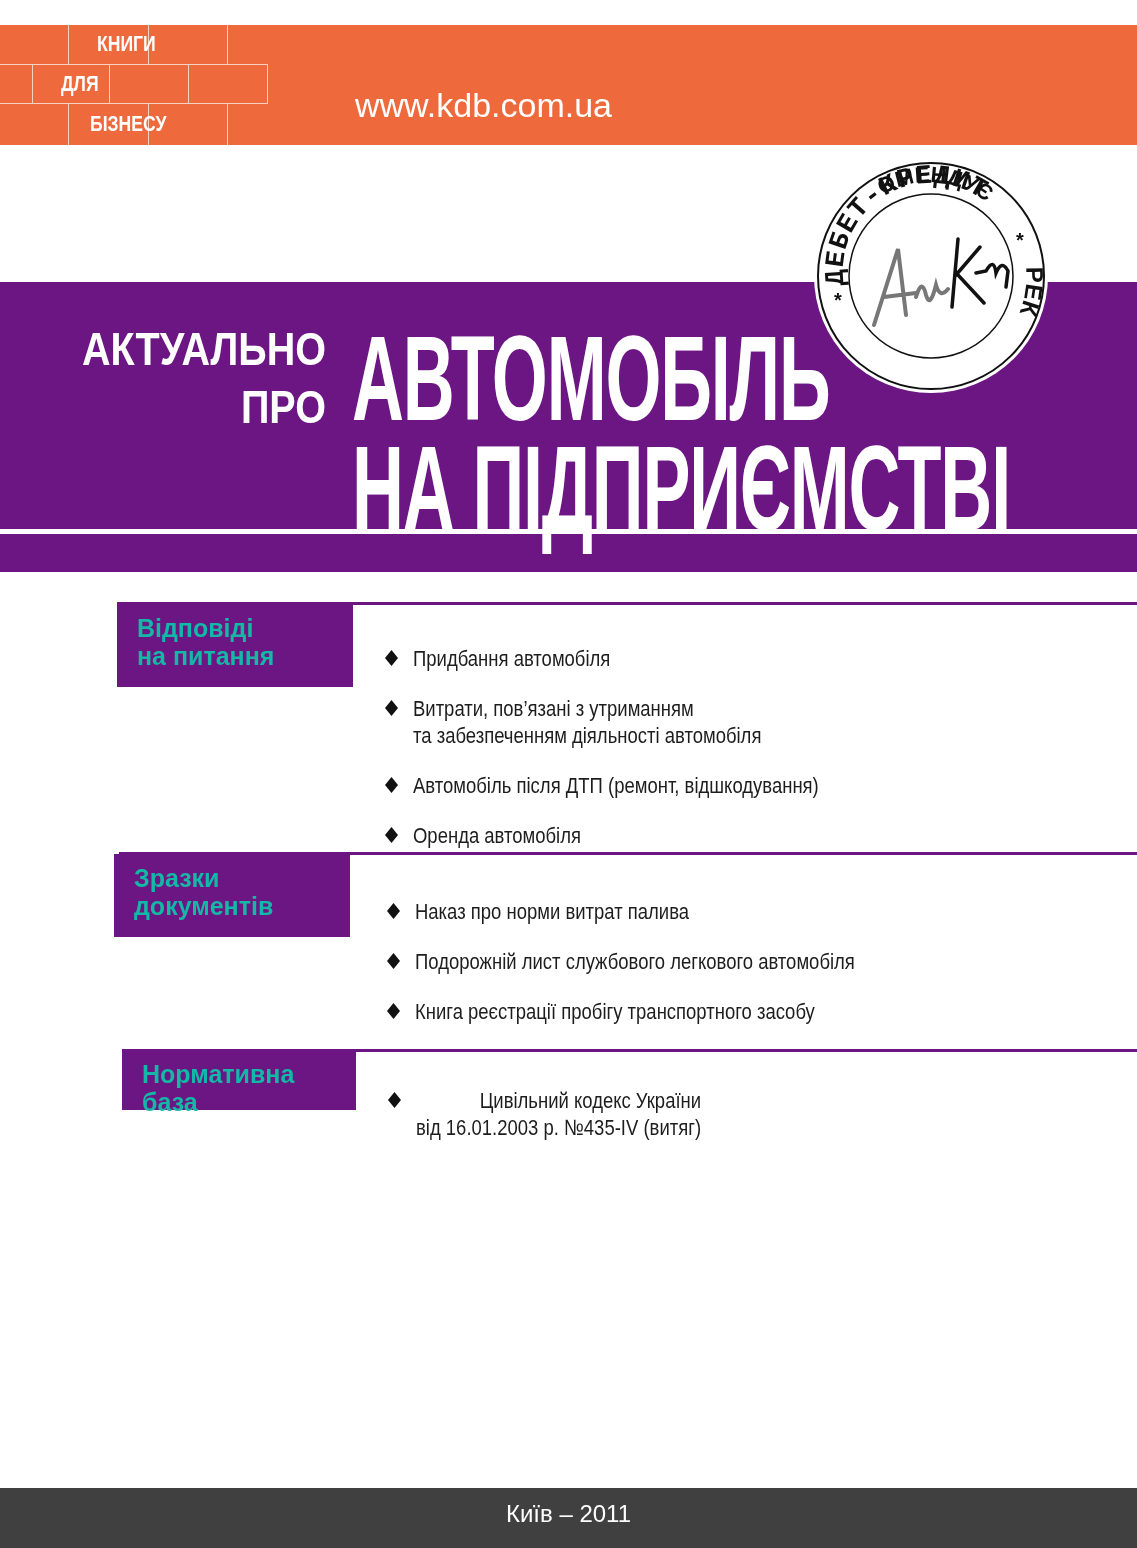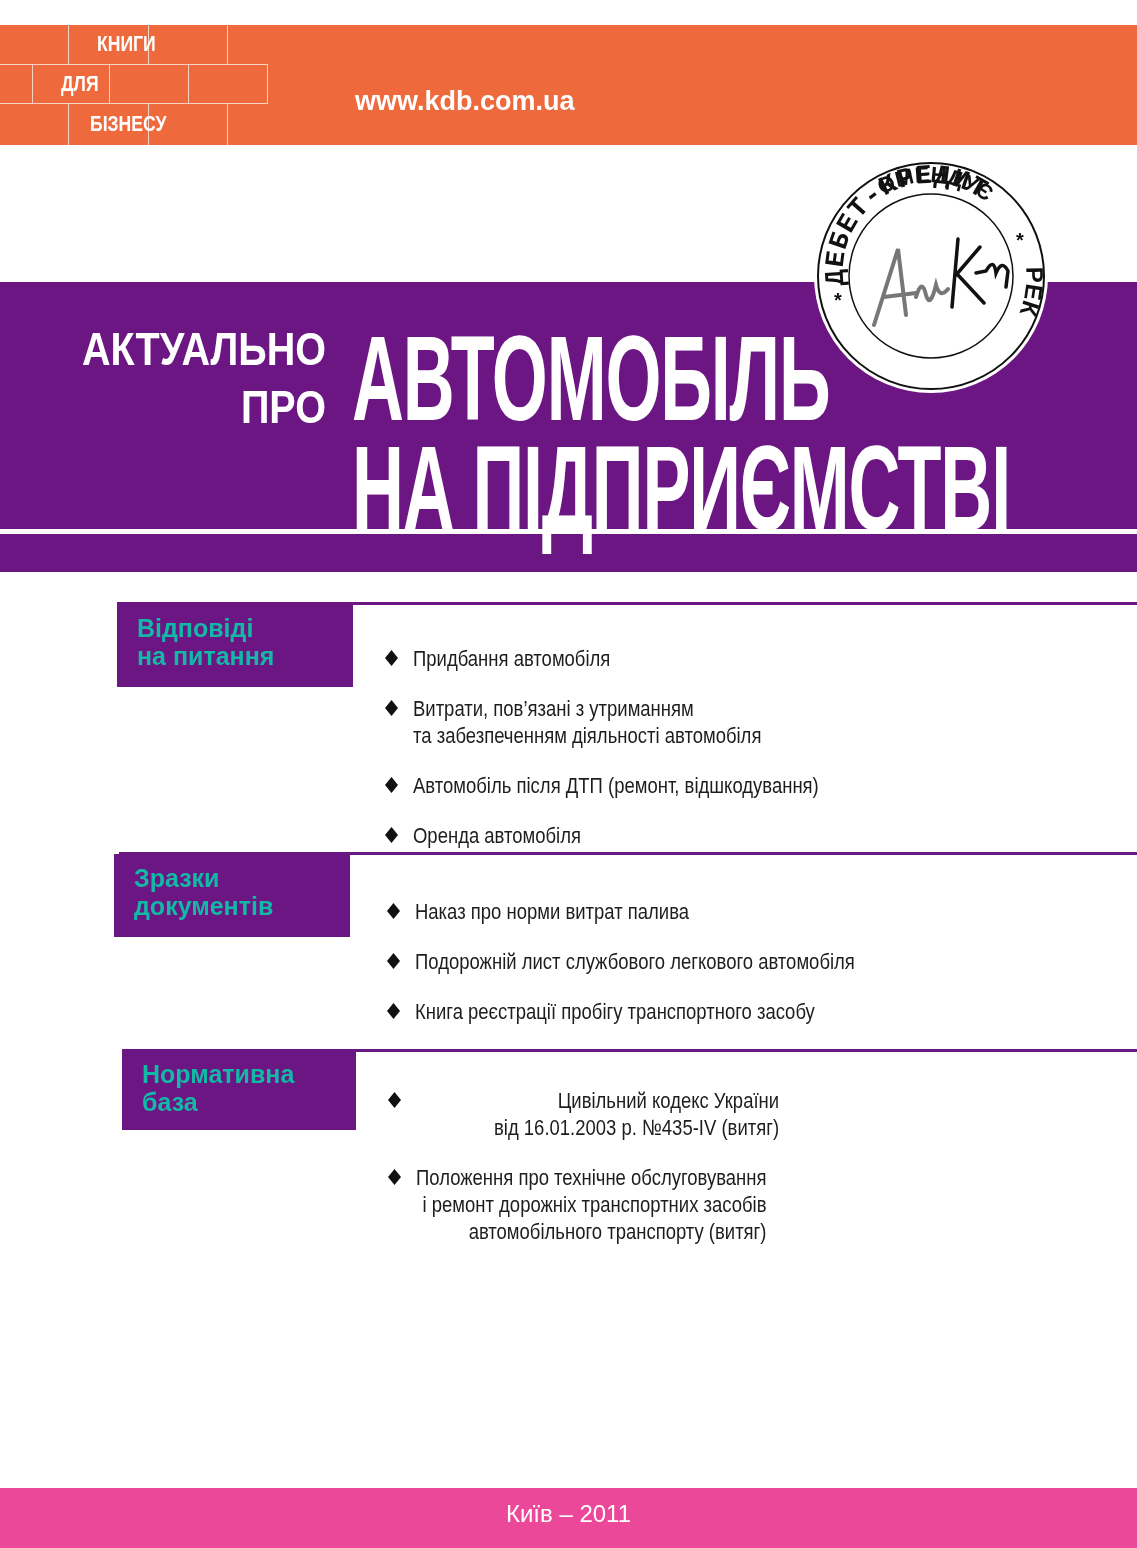--- a/index.html
+++ b/index.html
@@ -14,21 +14,21 @@
   .brick {
     position: absolute; border: 1.5px solid #f6d3c2; 
   }
   .series-word {
     position: absolute; color: #ffffff; font-weight: bold;
     font-family: "Liberation Sans Narrow", "Liberation Sans", sans-serif;
     font-size: 22px; letter-spacing: 0px; transform: scaleX(0.8); transform-origin: left center;
   }
   .site-url {
     position: absolute; left: 355px; top: 86px; color: #ffffff;
-    font-weight: bold; font-size: 27px; font-family: "Liberation Sans", sans-serif;
+    font-weight: normal; font-size: 34px; font-family: "Liberation Sans", sans-serif;
   }
 
   
   .title-band {
     position: absolute; left: 0; top: 282px; width: 1137px; height: 290px;
     background: #6b1682;
   }
   .title-rule {
     position: absolute; left: 0; top: 529px; width: 1137px; height: 5px; background: #ffffff;
   }
@@ -65,21 +65,21 @@
     font-family: "Liberation Sans Narrow", "Liberation Sans", sans-serif;
     margin-top: 23px;
   }
   .item-text { display: inline-block; transform: scaleX(0.84); transform-origin: left center; white-space: pre-line; }
   .bullet {
     position: absolute; left: 2px; top: 5px; width: 13px; height: 16px;
   }
 
   
   .bottom-band {
-    position: absolute; left: 0; top: 1488px; width: 1137px; height: 60px; background: #ec4899;
+    position: absolute; left: 0; top: 1488px; width: 1137px; height: 60px; background: #404040;
   }
   .city-year {
     position: absolute; left: 0; width: 1137px; top: 12px; text-align: center;
     color: #ffffff; font-size: 24px;
   }
 </style>
 </head>
 <body>
 
 <div class="top-band">
@@ -167,29 +167,24 @@
       </svg><span class="item-text">Наказ про норми витрат палива</span></li>
   <li><svg class="bullet" viewBox="0 0 13 16">
         <path d="M6.5 0 L13 8 L6.5 16 L0 8 Z" fill="#111"></path>
       </svg><span class="item-text">Подорожній лист службового легкового автомобіля</span></li>
   <li><svg class="bullet" viewBox="0 0 13 16">
         <path d="M6.5 0 L13 8 L6.5 16 L0 8 Z" fill="#111"></path>
       </svg><span class="item-text">Книга реєстрації пробігу транспортного засобу</span></li>
 </ul>
 
 <div class="section-rule" style="left:122px;top:1049px;"></div>
-<div class="section-label" style="left:122px;top:1050px;width:234px;height:80px;white-space:pre-line;">Нормативна
+<div class="section-label" style="left:122px;top:1050px;width:234px;height:60px;white-space:pre-line;">Нормативна
 база</div>
 <ul class="section-list" style="left:386px;top:1064px;text-align:right;">
   <li><svg class="bullet" viewBox="0 0 13 16">
         <path d="M6.5 0 L13 8 L6.5 16 L0 8 Z" fill="#111"></path>
       </svg><span class="item-text">Цивільний кодекс України
 від 16.01.2003 р. №435-IV (витяг)</span></li>
-  <li><svg class="bullet" viewBox="0 0 13 16">
-        <path d="M6.5 0 L13 8 L6.5 16 L0 8 Z" fill="#111"></path>
-      </svg><span class="item-text">Положення про технічне обслуговування
-і ремонт дорожніх транспортних засобів
-автомобільного транспорту (витяг)</span></li>
 </ul>
 
 <div class="bottom-band">
   <div class="city-year">Київ – 2011</div>
 </div>
 
 </body></html>

